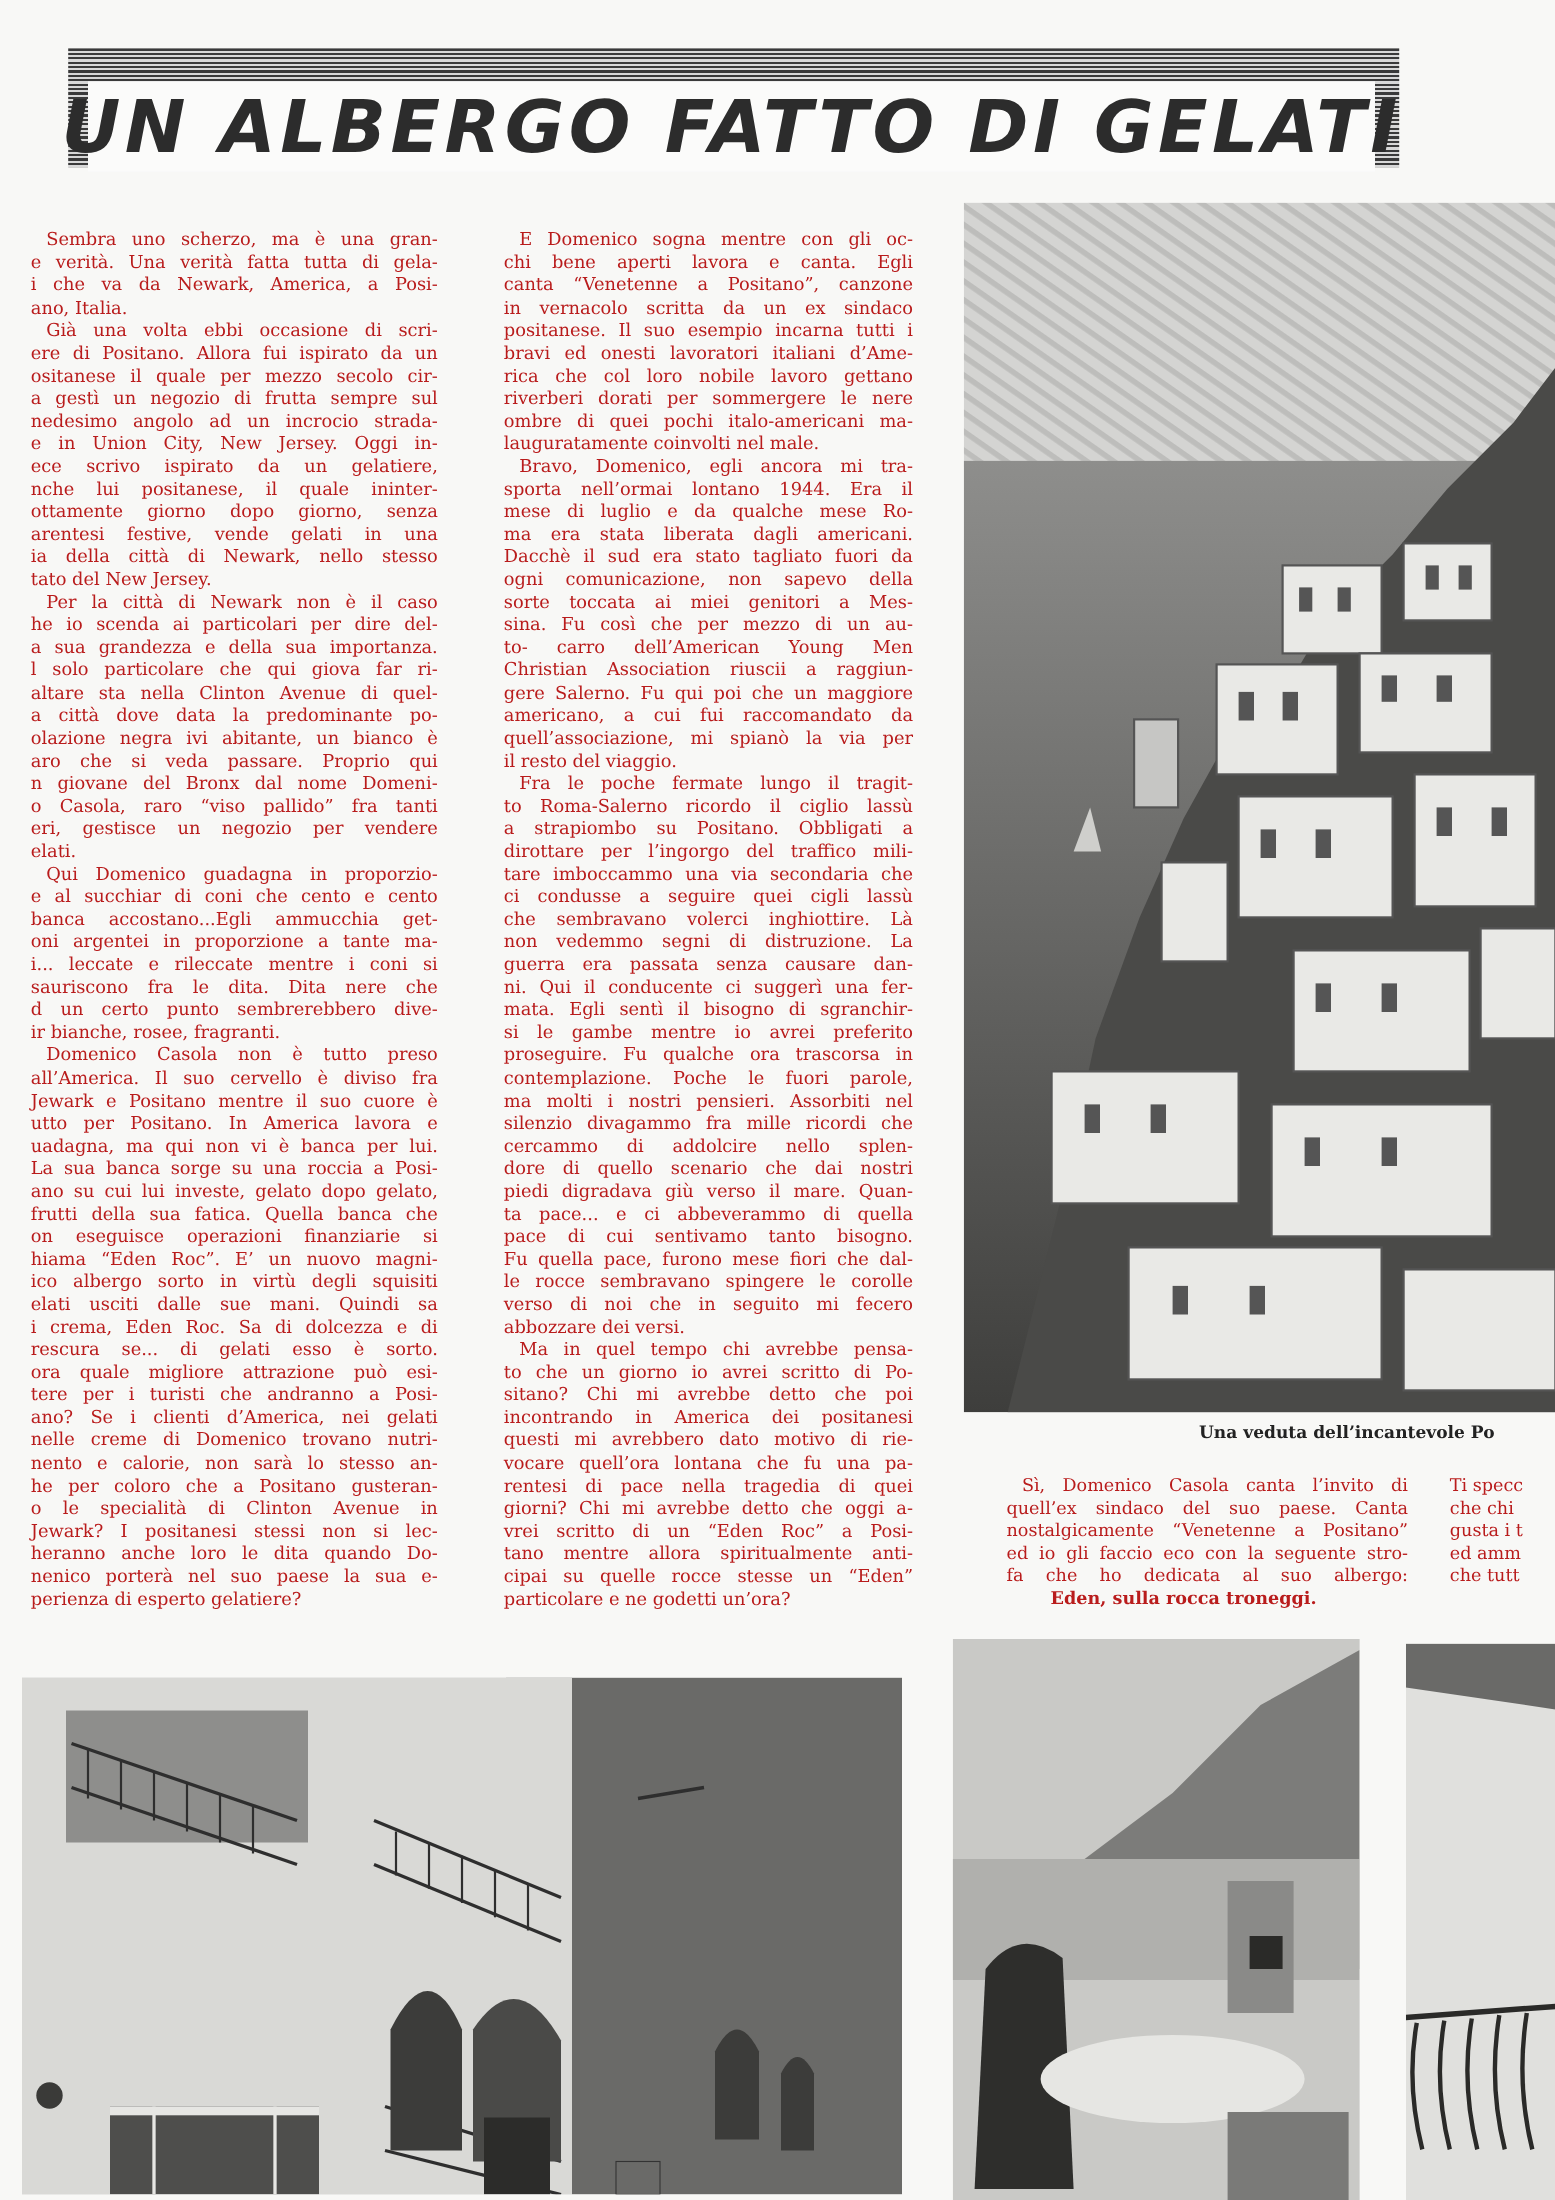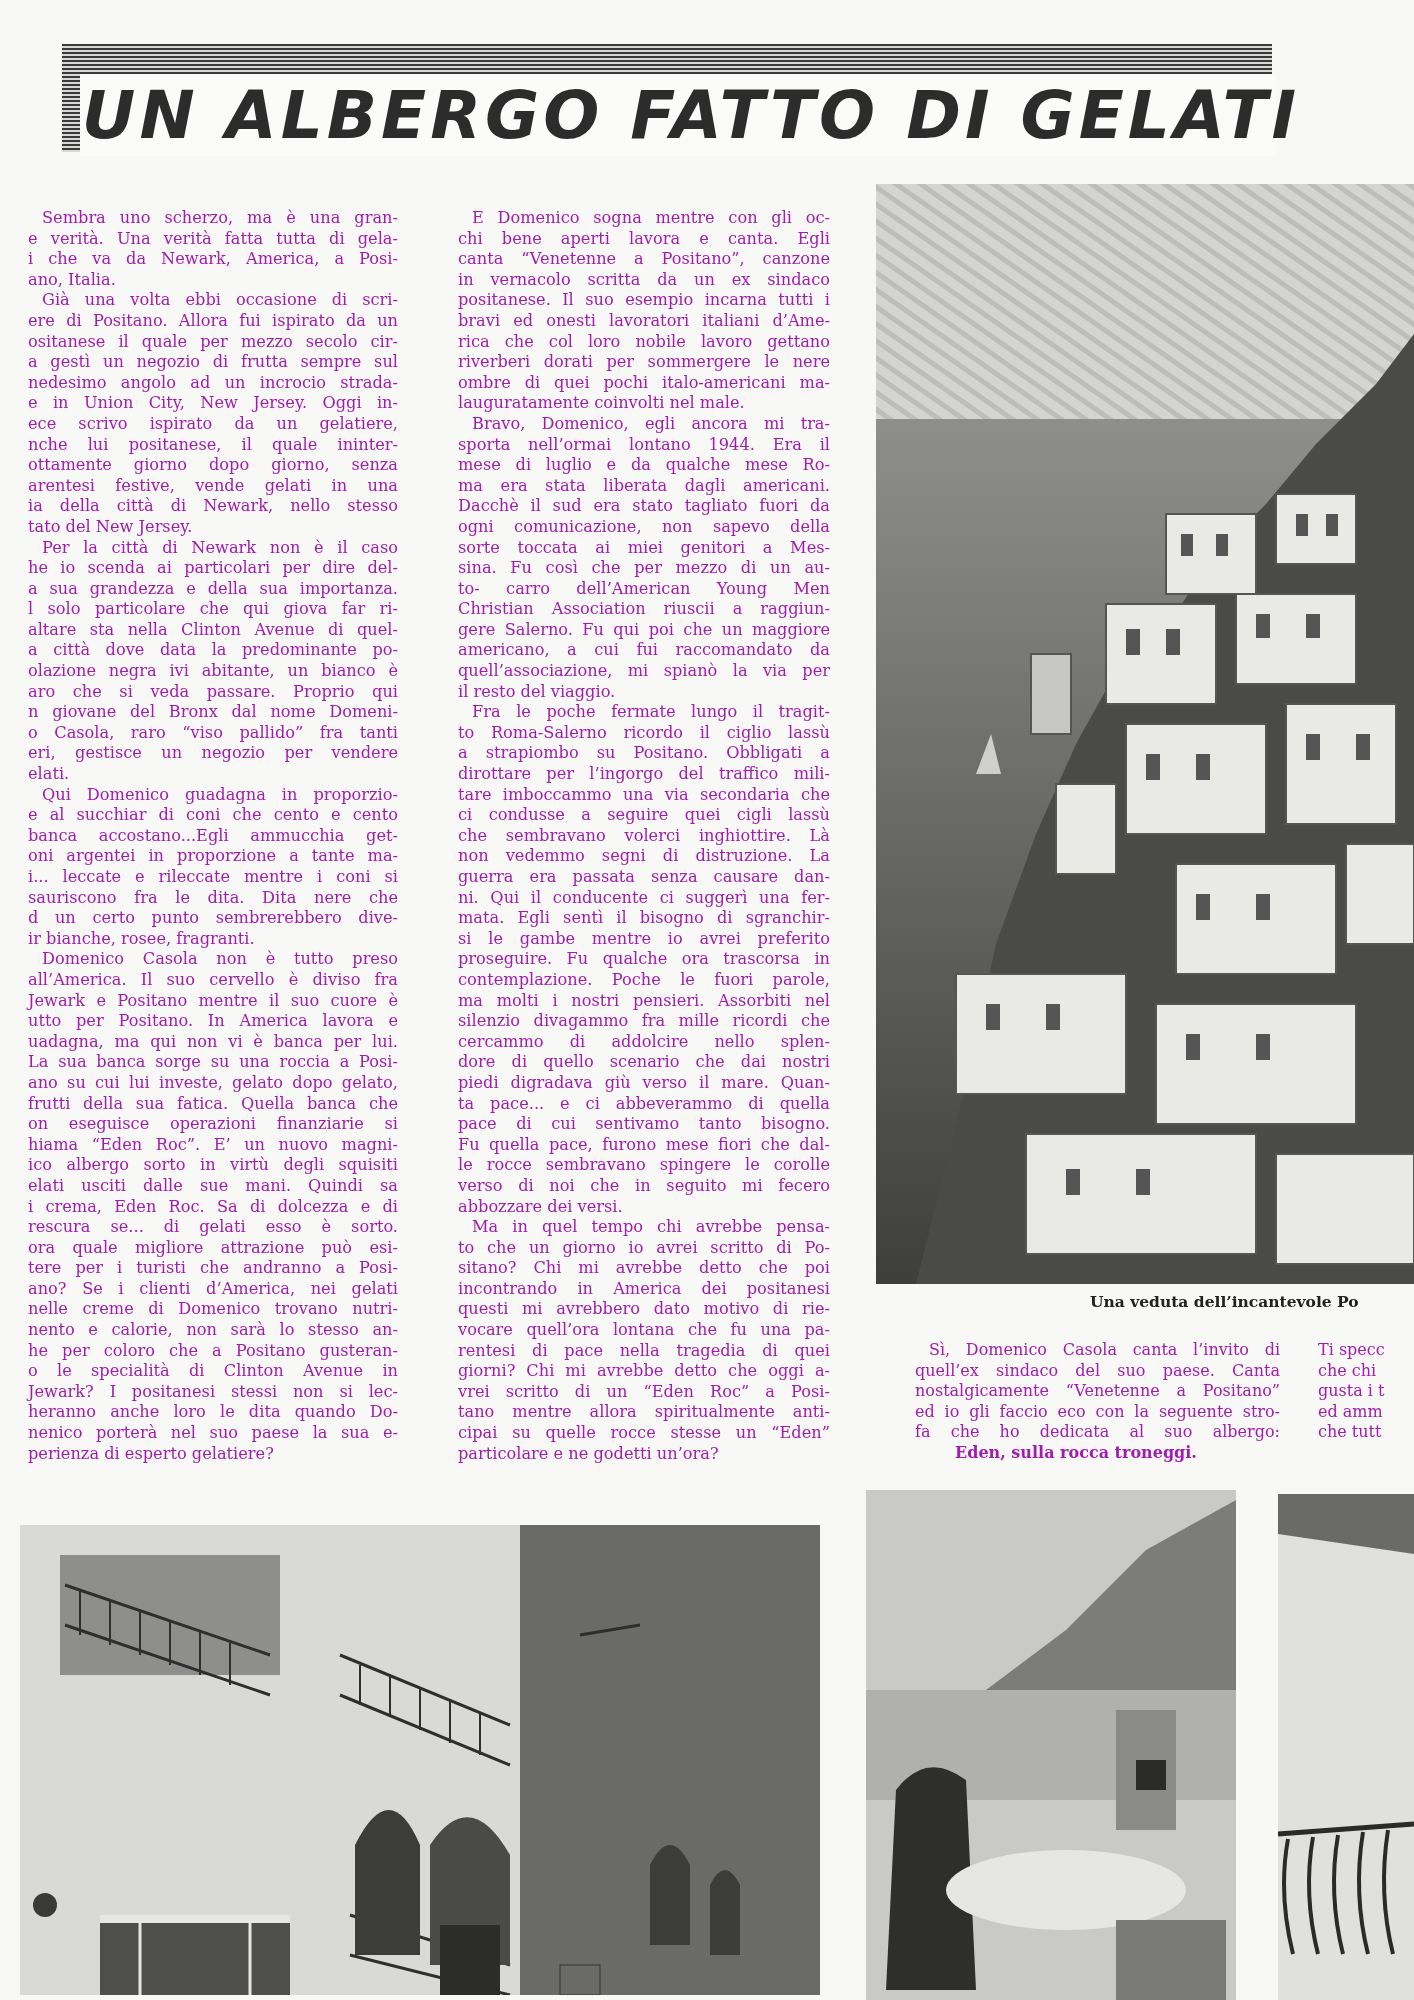--- a/index.html
+++ b/index.html
@@ -11,30 +11,30 @@
   }
   .page { position: absolute; inset: 0; background: #f8f8f6; }
 
   
   .banner {
     position: absolute; left: 62px; top: 44px; width: 1210px; height: 108px;
     background: repeating-linear-gradient(to bottom, #3a3a3a 0px, #3a3a3a 2px, #d8d8d8 2px, #d8d8d8 4px);
   }
   .banner-inner {
     position: absolute; left: 18px; top: 30px; width: 1170px; height: 82px;
-    background: #fbfbfa; display: flex; align-items: center; justify-content: center; padding-left: 26px;
+    background: #fbfbfa; display: flex; align-items: center; justify-content: center;
   }
   .headline {
     font-family: "DejaVu Sans", sans-serif; font-weight: bold; font-style: oblique;
     font-size: 66px; letter-spacing: 4px; color: #2c2c2c; margin: 0; white-space: nowrap;
   }
 
   
   .col {
-    position: absolute; font-size: 16.2px; line-height: 20.6px; color: #a21caf;
+    position: absolute; font-size: 16.2px; line-height: 20.6px; color: #b91c1c;
     text-align: justify;
   }
   .col-1 { left: 28px; top: 208px; width: 370px; }
   .col-2 { left: 458px; top: 208px; width: 372px; }
   .line { display: block; white-space: nowrap; text-align: justify; text-align-last: justify; }
   .line.last { text-align-last: left; }
   .line.ind { padding-left: 14px; }
 
   
   .photo { position: absolute; overflow: hidden; }

